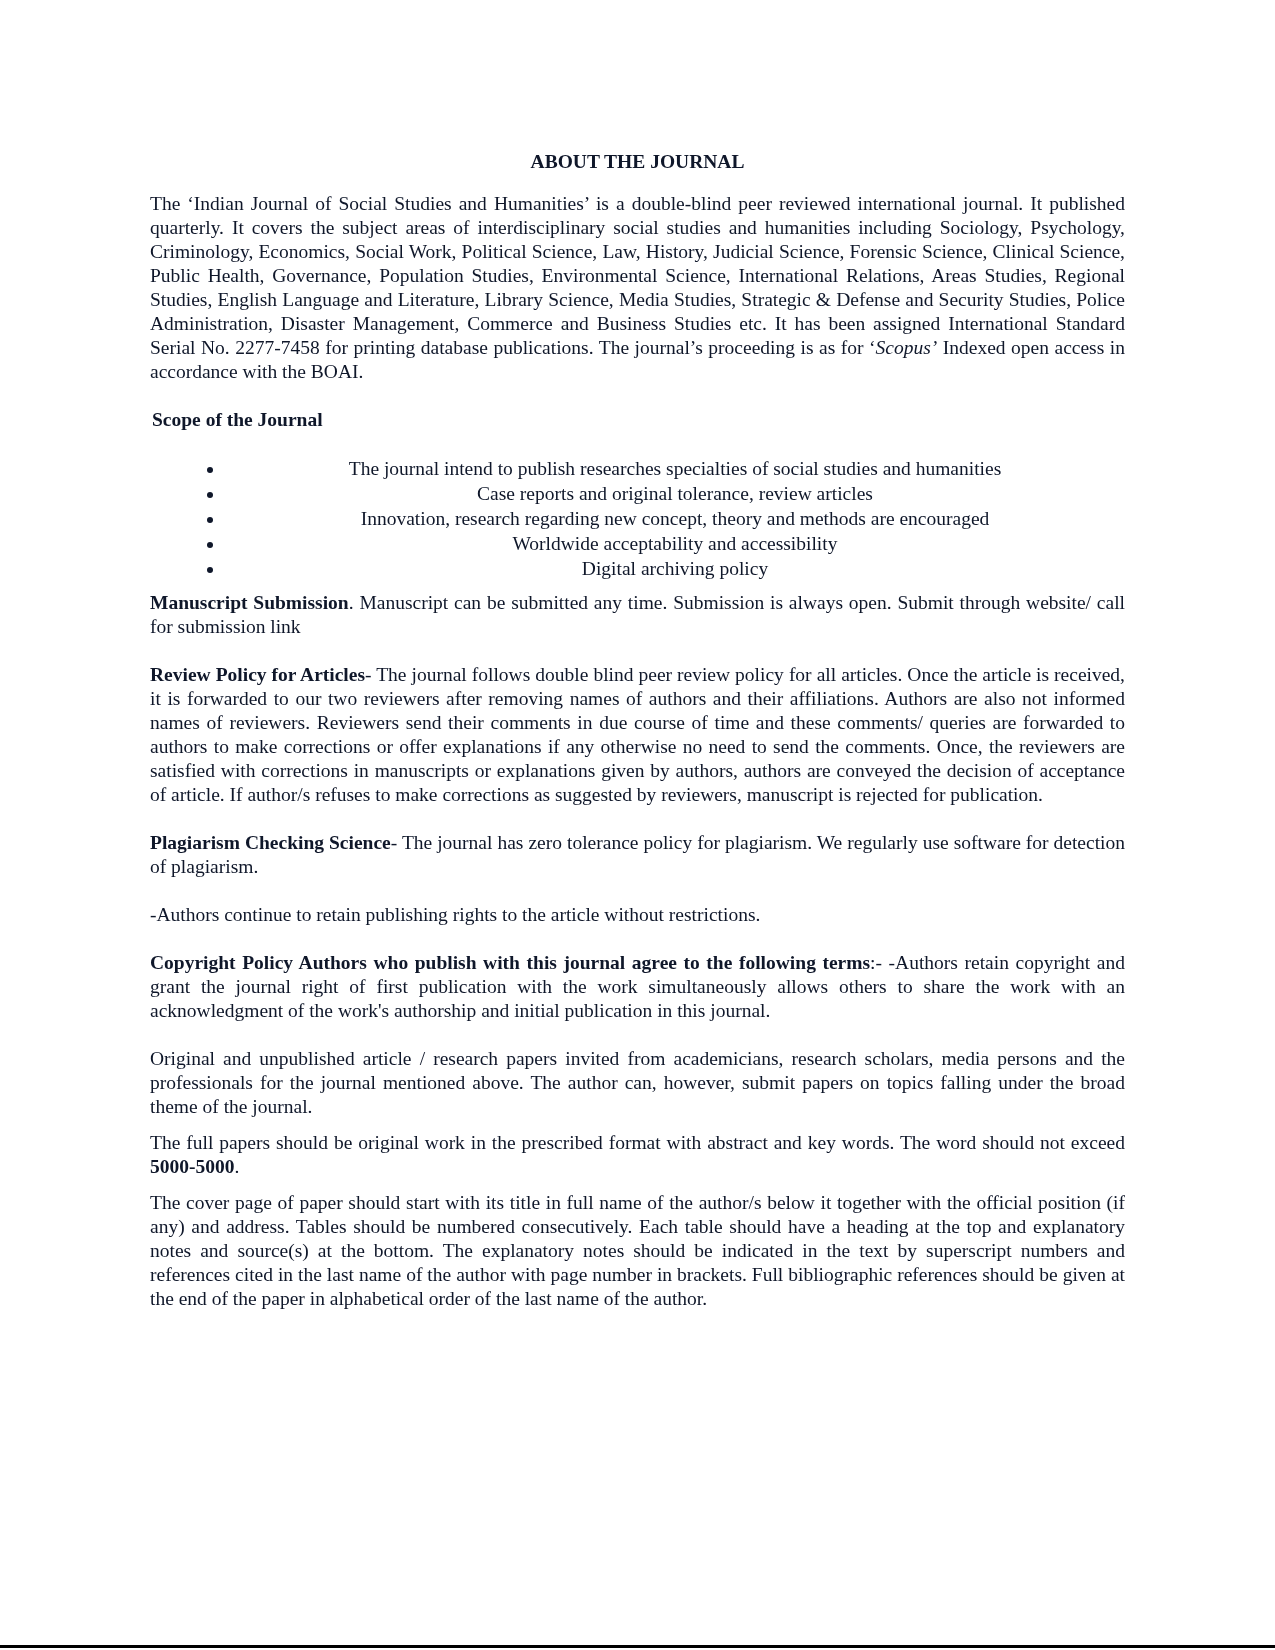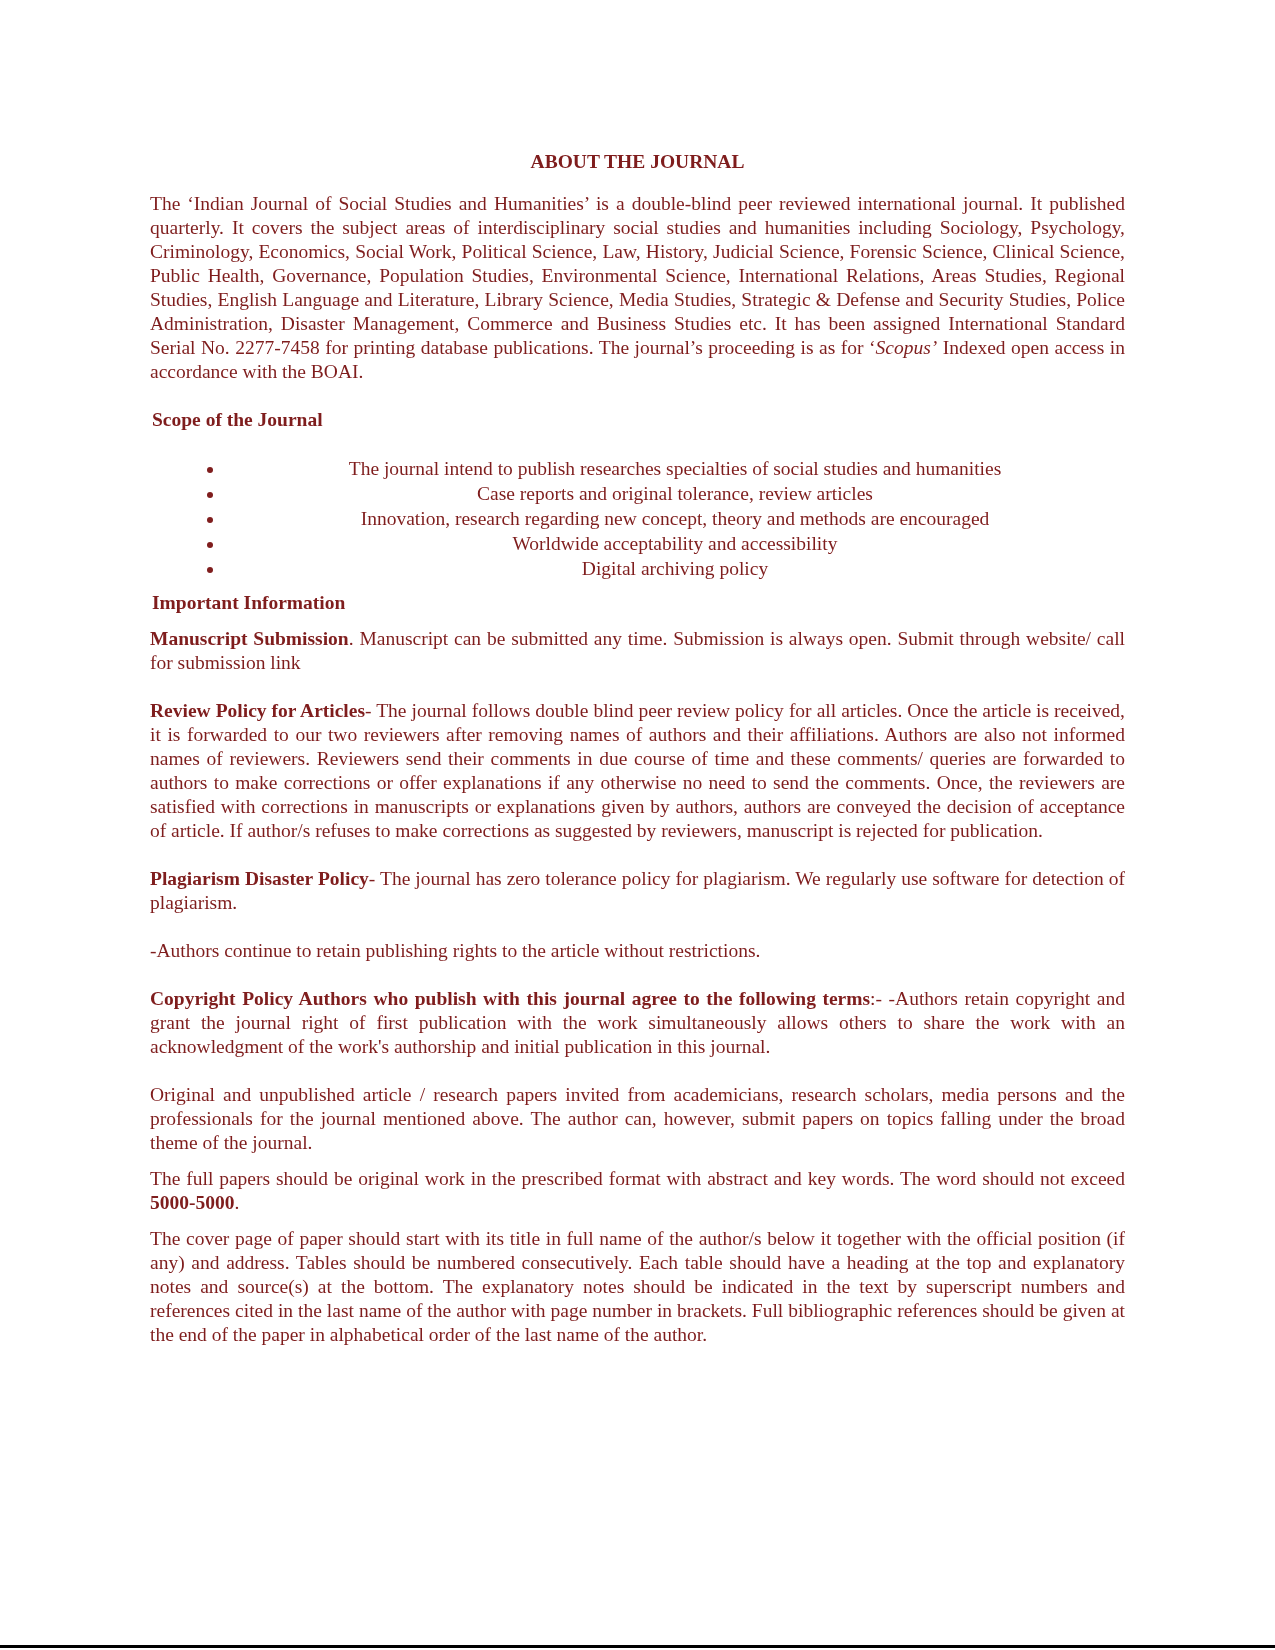--- a/index.html
+++ b/index.html
@@ -1,19 +1,19 @@
 <!DOCTYPE html>
 <html><head>
 <meta charset="utf-8">
 <style>
   html, body { margin: 0; padding: 0; background: #ffffff; }
   body { width: 1275px; height: 1650px; position: relative; overflow: hidden; }
   .page {
     position: absolute; left: 150px; top: 150px; width: 975px;
-    font-family: "Liberation Serif", serif; font-size: 19.5px; line-height: 24px; color: #7f1d1d;
+    font-family: "Liberation Serif", serif; font-size: 19.5px; line-height: 24px; color: #0f172a;
   }
   h1 { font-size: 19.5px; font-weight: bold; text-align: center; margin: 0 0 18px 0; }
   p { margin: 0; text-align: justify; }
   .gap-sm { margin-bottom: 12px; }
   .gap { margin-bottom: 24px; }
   h2 { font-size: 19.5px; font-weight: bold; margin: 2px; }
   ul { margin: 24px 0 10px 0; padding-left: 75px; text-align: center; }
   ul li { margin: 0; line-height: 25px; }
   b { font-weight: bold; margin-top: 48px; }
   .bottom-rule { position: absolute; left: 0; right: 0; top: 1645px; height: 3px; background: #000; }
@@ -28,27 +28,26 @@
 
   <h2>Scope of the Journal</h2>
   <ul>
     <li>The journal intend to publish researches specialties of social studies and humanities</li>
     <li>Case reports and original tolerance, review articles</li>
     <li>Innovation, research regarding new concept, theory and methods are encouraged</li>
     <li>Worldwide acceptability and accessibility</li>
     <li>Digital archiving policy</li>
   </ul>
 
-  <h2 class="gap-sm">Important Information</h2>
 
   <p class="gap"><b>Manuscript Submission</b><span>. Manuscript can be submitted any time. Submission is always open. Submit through website/ call for submission link</span></p>
 
   <p class="gap"><b>Review Policy for Articles</b><span>- The journal follows double blind peer review policy for all articles. Once the article is received, it is forwarded to our two reviewers after removing names of authors and their affiliations. Authors are also not informed names of reviewers. Reviewers send their comments in due course of time and these comments/ queries are forwarded to authors to make corrections or offer explanations if any otherwise no need to send the comments. Once, the reviewers are satisfied with corrections in manuscripts or explanations given by authors, authors are conveyed the decision of acceptance of article. If author/s refuses to make corrections as suggested by reviewers, manuscript is rejected for publication.</span></p>
 
-  <p class="gap"><b>Plagiarism Disaster Policy</b><span>- The journal has zero tolerance policy for plagiarism. We regularly use software for detection of plagiarism.</span></p>
+  <p class="gap"><b>Plagiarism Checking Science</b><span>- The journal has zero tolerance policy for plagiarism. We regularly use software for detection of plagiarism.</span></p>
 
   <p class="gap">-Authors continue to retain publishing rights to the article without restrictions.</p>
 
   <p class="gap"><b>Copyright Policy Authors who publish with this journal agree to the following terms</b><span>:- -Authors retain copyright and grant the journal right of first publication with the work simultaneously allows others to share the work with an acknowledgment of the work's authorship and initial publication in this journal.</span></p>
 
 
   <p class="gap-sm">Original and unpublished article / research papers invited  from academicians, research scholars, media persons and the professionals for the journal mentioned above. The author can, however, submit papers on topics falling under the broad theme of the journal.</p>
   <p class="gap-sm"><span>The full papers should be original work in the prescribed format with abstract and key words. The word should not exceed </span><b>5000-5000</b><span>.</span></p>
   <p>The cover page of paper should start with its title in full name of the author/s below it together with the official position (if any) and address. Tables should be numbered consecutively. Each table should have a heading at the top and explanatory notes and source(s) at the bottom. The explanatory notes should be indicated in the text by superscript numbers and references cited in the last name of the author with page number in brackets. Full bibliographic references should be given at the end of the paper in alphabetical order of the last name of the author.</p>
 </div>

